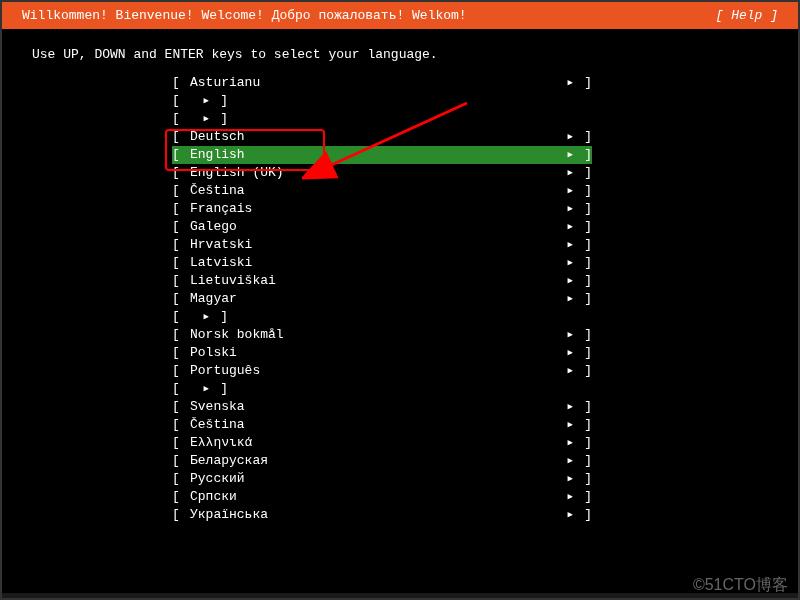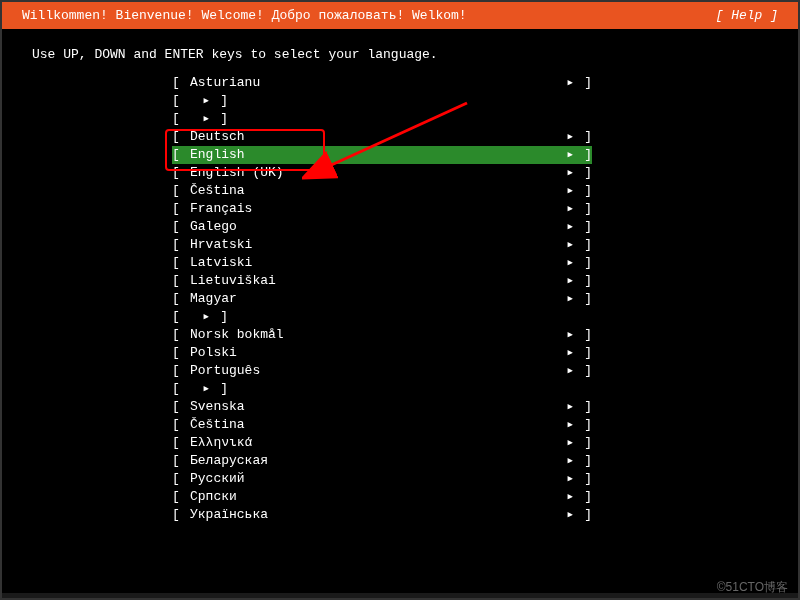--- a/index.html
+++ b/index.html
@@ -87,21 +87,21 @@
     }
     .arrow-annotation {
       position: absolute;
       pointer-events: none;
     }
     .watermark {
       position: absolute;
       bottom: 4px;
       right: 12px;
       color: #666;
-      font-size: 12px;
+      font-size: 16px;
       font-family: sans-serif;
     }
   </style>
 </head>
 <body>
 
 <div class="outer-border">
   <div class="header">
     <span class="header-title">Willkommen! Bienvenue! Welcome! Добро пожаловать! Welkom!</span>
     <span class="help-button">[ Help ]</span>

